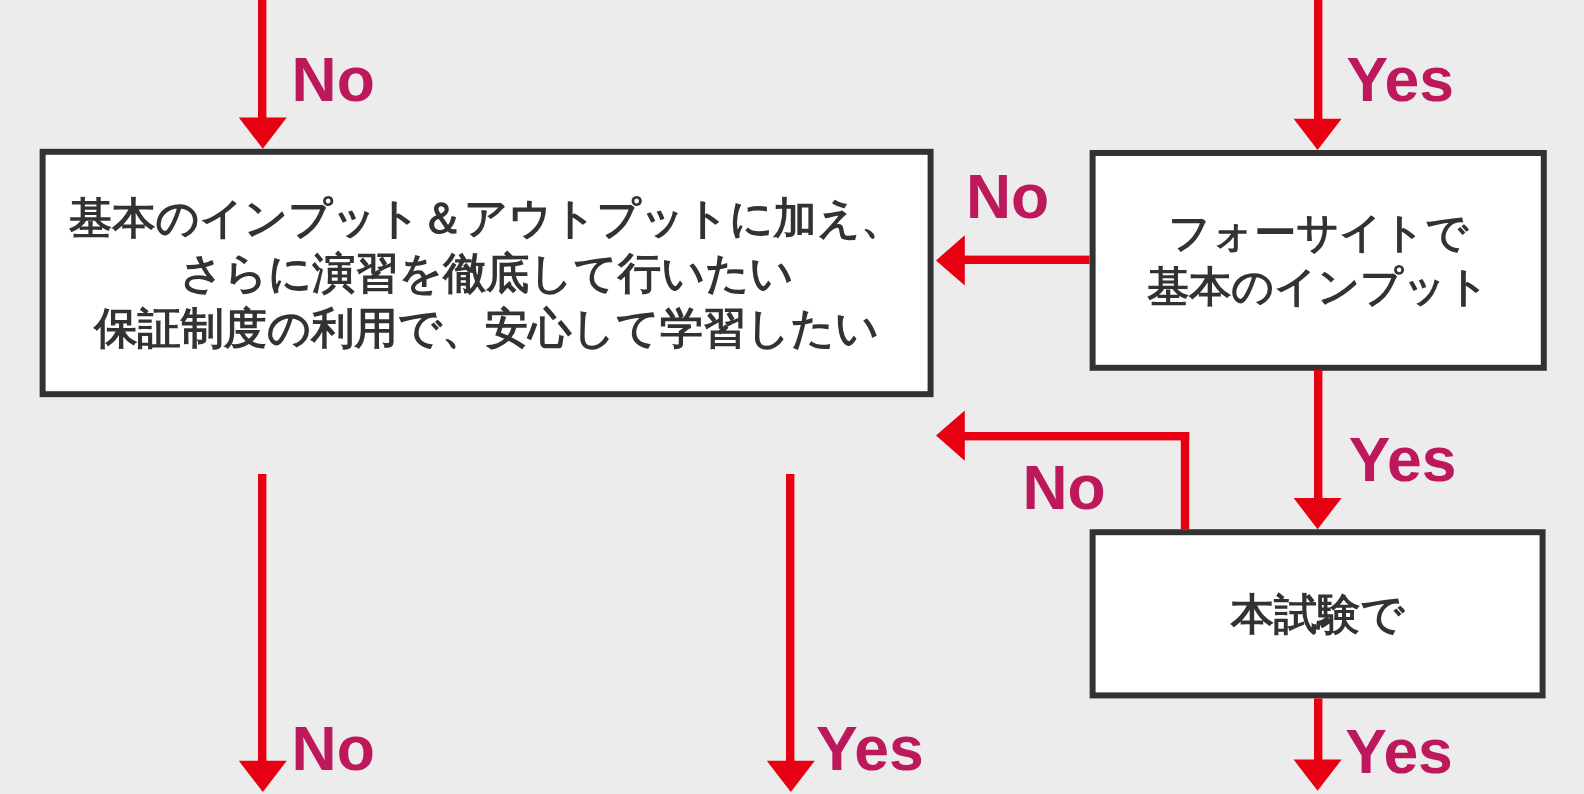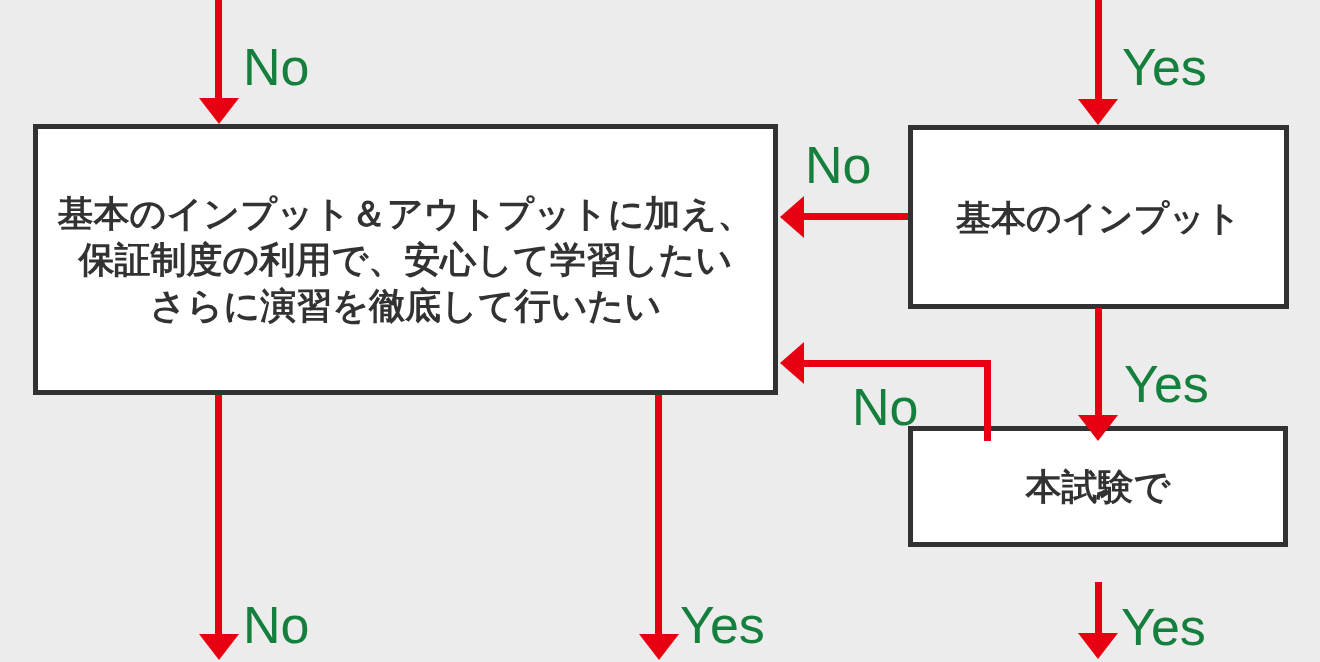--- a/index.html
+++ b/index.html
@@ -54,43 +54,44 @@
     position: absolute;
     width: 0; height: 0;
     border-top: 21px solid transparent;
     border-bottom: 21px solid transparent;
     border-right: 24px solid #e60012;
   }
 
   
   .edge-label {
     position: absolute;
-    color: #15803d;
+    color: #be185d;
     font-size: 52px;
-    font-weight: 400;
+    font-weight: 700;
     line-height: 1;
     white-space: nowrap;
   }
 </style>
 </head>
 <body>
 
 <div class="stage">
 
-  <div class="node node-result" style="left:33px; top:124px; width:745px; height:271px;">
+  <div class="node node-result" style="left:33px; top:124px; width:745px; height:207px;">
     <div class="node-line">基本のインプット＆アウトプットに加え、</div>
+    <div class="node-line">さらに演習を徹底して行いたい</div>
     <div class="node-line">保証制度の利用で、安心して学習したい</div>
-    <div class="node-line">さらに演習を徹底して行いたい</div>
   </div>
 
   <div class="node node-foresight" style="left:908px; top:125px; width:381px; height:184px;">
+    <div class="node-line">フォーサイトで</div>
     <div class="node-line">基本のインプット</div>
   </div>
 
-  <div class="node node-exam" style="left:908px; top:426px; width:380px; height:121px;align-items:center;">
+  <div class="node node-exam" style="left:908px; top:441px; width:380px; height:141px;align-items:center;">
     <div class="node-line">本試験で</div>
   </div>
 
   <div class="vline" style="left:215px; top:0; height:100px;"></div>
   <div class="head-down" style="left:199px; top:98px;"></div>
 
   <div class="vline" style="left:1095px; top:0; height:101px;"></div>
   <div class="head-down" style="left:1078px; top:99px;"></div>
 
   <div class="hline" style="left:803px; top:213px; width:105px;"></div>

